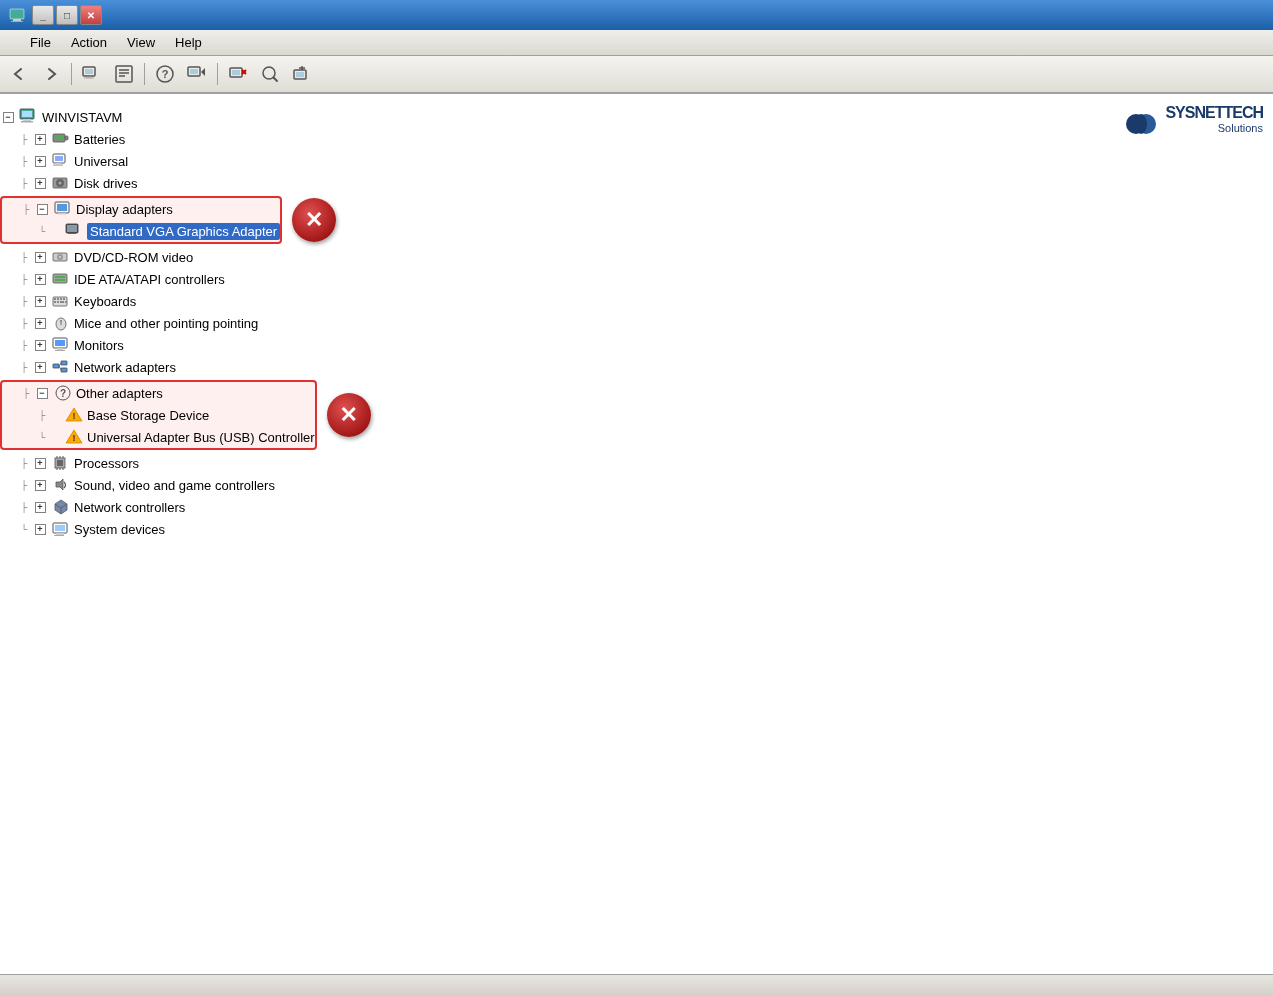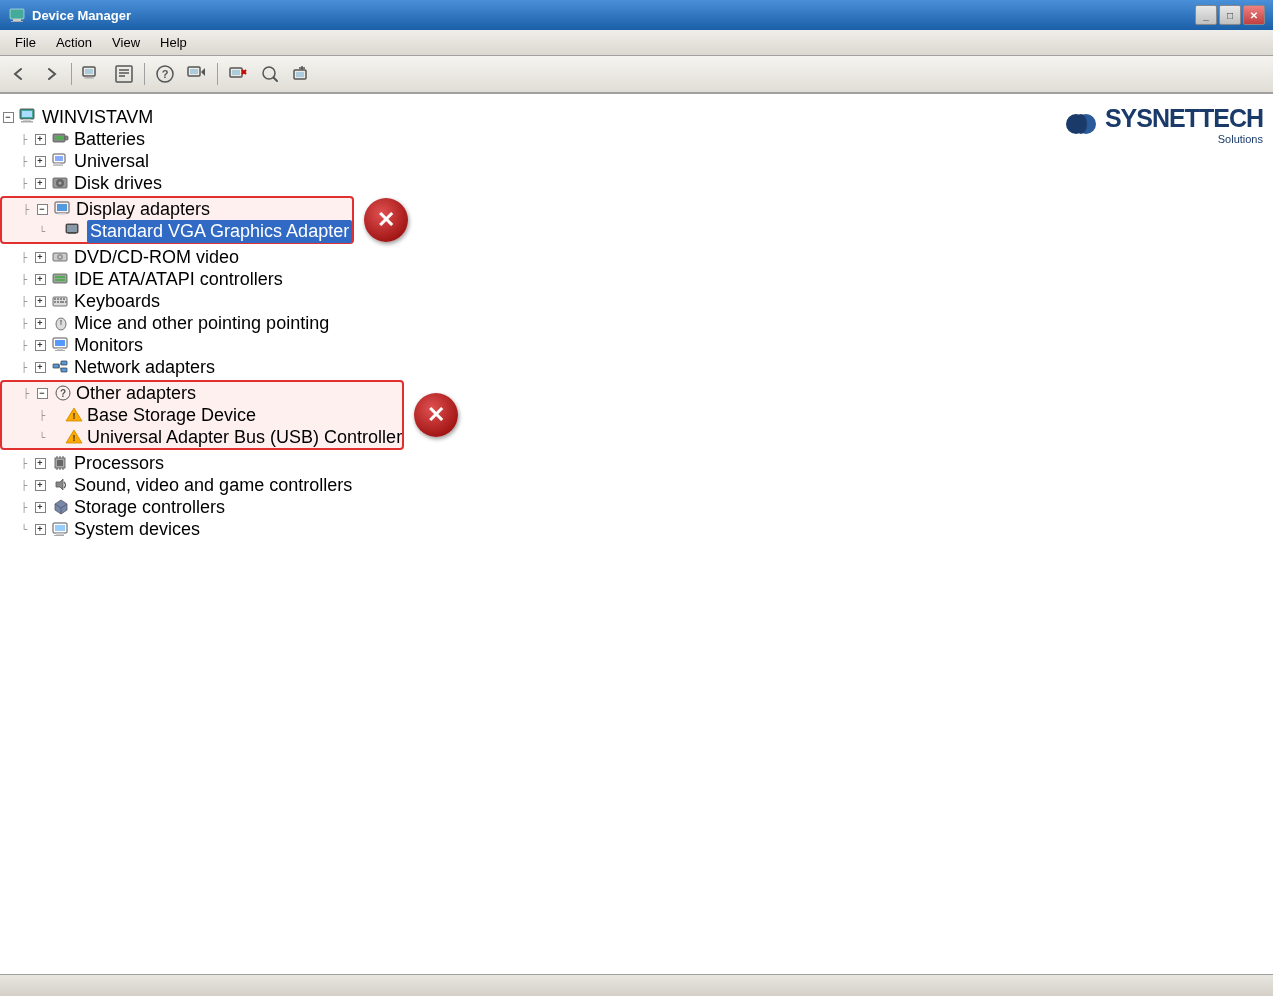--- a/index.html
+++ b/index.html
@@ -46,21 +46,21 @@
       color: #333;
     }
     .title-btn.close { background: linear-gradient(to bottom, #f08080, #c04040); color: white; }
 
     
     .menu-bar {
       background: linear-gradient(to bottom, #f0eeea, #dbd8d0);
       height: 26px;
       display: flex;
       align-items: center;
-      padding: 0 5px;
+      padding: 0 20px;
       border-bottom: 1px solid #a0a0a0;
     }
     .menu-item {
       padding: 3px 10px;
       cursor: pointer;
       font-size: 13px;
       color: #000;
       border-radius: 2px;
     }
 
@@ -134,42 +134,42 @@
     .tree-icon {
       width: 20px; height: 20px;
       margin: 0 3px;
       display: inline-flex; align-items: center; justify-content: center;
       flex-shrink: 0;
       font-size: 14px;
     }
 
     .tree-label {
       color: #000;
-      font-size: 18px;
+      font-size: 13px;
       white-space: nowrap;
     }
 
     .tree-label.selected {
       background: #316ac5;
       color: white;
       padding: 1px 3px;
       border-radius: 2px;
     }
 
     
     .watermark {
       position: absolute;
       top: 10px;
       right: 10px;
       color: #1a3a6a;
       text-align: right;
       pointer-events: none;
     }
     .watermark-logo {
-      font-size: 25px;
+      font-size: 16px;
       font-weight: 900;
       letter-spacing: -1px;
       color: #1a3a6a;
     }
     .watermark-sub {
       font-size: 11px;
       color: #1a3a6a;
     }
 
     
@@ -196,21 +196,20 @@
 <body>
 
 <div class="title-bar">
   <div class="title-bar-icon">
     <svg width="16" height="16" viewBox="0 0 16 16">
       <rect x="1" y="2" width="14" height="10" rx="1" fill="#4a9" stroke="#fff" stroke-width="0.5"></rect>
       <rect x="4" y="12" width="8" height="2" fill="#ccc"></rect>
       <rect x="2" y="14" width="12" height="1" fill="#aaa"></rect>
     </svg>
   </div>
-  <span class="title-bar-text">Device Manager</span>
   <div class="title-bar-controls">
     <div class="title-btn">_</div>
     <div class="title-btn">□</div>
     <div class="title-btn close">✕</div>
   </div>
 </div>
 
 <div class="menu-bar">
   <div class="menu-item">File</div>
   <div class="menu-item">Action</div>
@@ -633,21 +632,21 @@
       <div class="tree-connector">
         <div class="expand-btn">+</div>
       </div>
       <div class="tree-icon">
         <svg width="18" height="16" viewBox="0 0 18 16">
           <path d="M9 1 L15 5 L15 11 L9 15 L3 11 L3 5 Z" fill="#78a" stroke="#556" stroke-width="0.8"></path>
           <path d="M3 5 L9 9 L15 5" fill="none" stroke="#556" stroke-width="0.8"></path>
           <line x1="9" y1="9" x2="9" y2="15" stroke="#556" stroke-width="0.8"></line>
         </svg>
       </div>
-      <span class="tree-label">Storage controllers</span>
+      <span class="tree-label">Network controllers</span>
     </div>
 
     <div class="tree-item">
       <div style="width:16px"></div>
       <div class="tree-connector">
           <span style="color:#808080;font-size:9px;">└</span>
         </div>
       <div class="tree-connector">
         <div class="expand-btn">+</div>
       </div>

